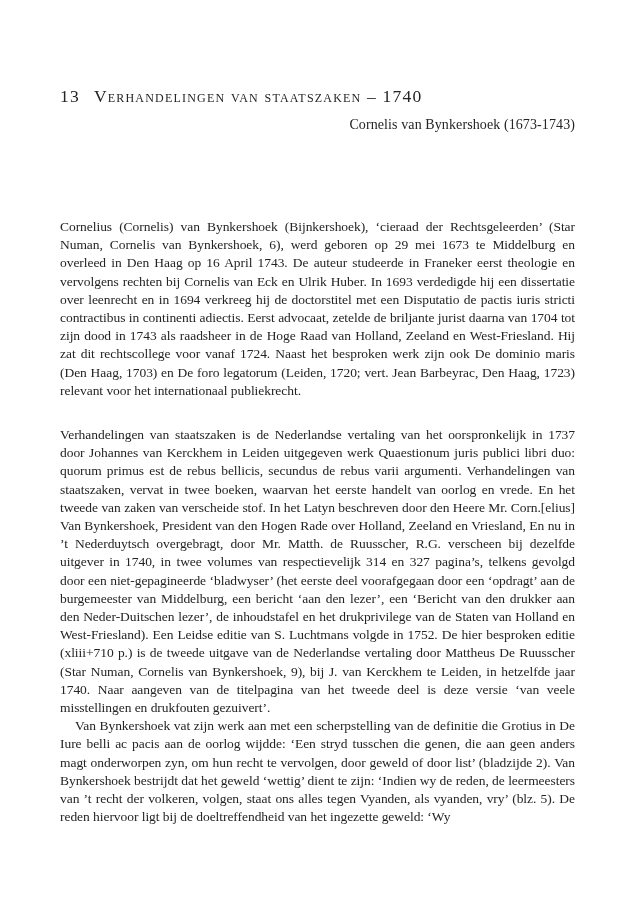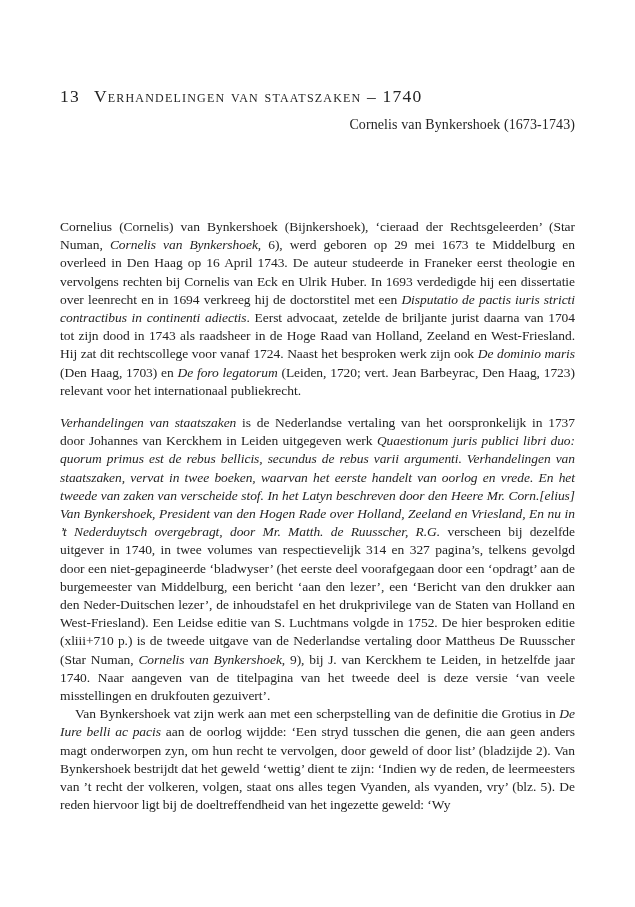--- a/index.html
+++ b/index.html
@@ -45,27 +45,26 @@
     font-size: 13.5px;
     line-height: 18.2px;
     letter-spacing: -0.05px;
     text-align: justify;
   }
   .bodytext p {
     margin: 0;
     hyphens: none;
   }
   .bodytext p.space-before {
-    margin-top: 14px;
+    margin-top: 26px;
   }
   .bodytext p.indent {
     text-indent: 15px;
   }
   .it {
-    font-style: italic;
   }
 </style>
 </head>
 <body>
 
 <div class="page">
   <div class="heading">
     <span class="chapter-number">13</span><span class="chapter-title">Verhandelingen van staatszaken – 1740</span>
   </div>
   <div class="subtitle">Cornelis van Bynkershoek (1673-1743)</div>

